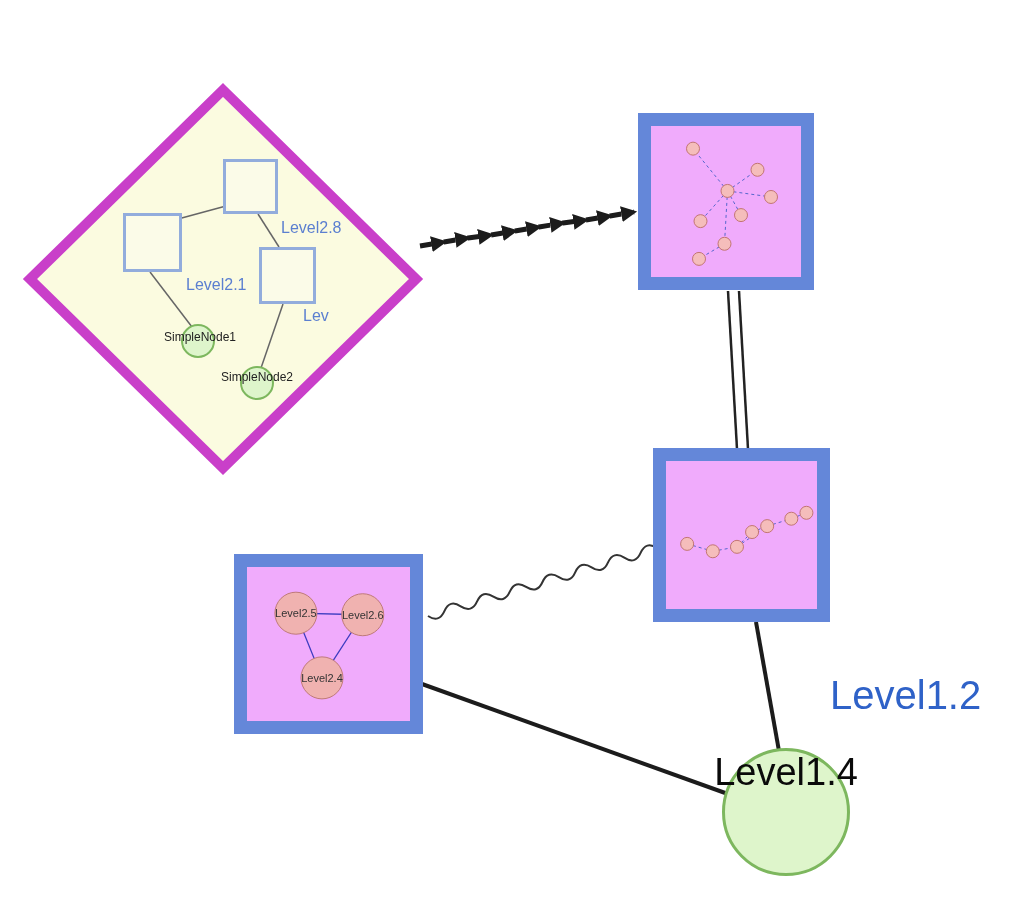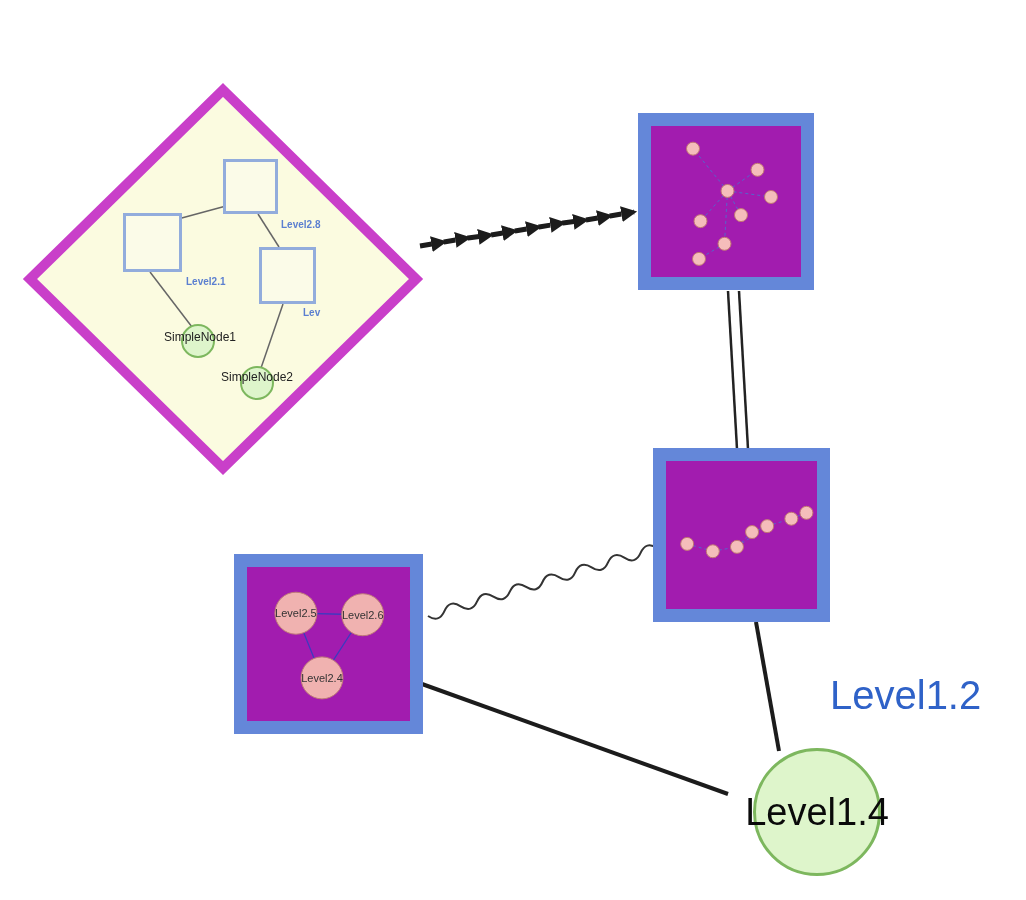--- a/index.html
+++ b/index.html
@@ -2,30 +2,30 @@
 <html><head>
 <meta charset="utf-8">
 <style>
   html,body{margin:0;padding:0;background:#fff;}
   .canvas{position:relative;width:1026px;height:900px;background:#ffffff;overflow:hidden;
           font-family:"Liberation Sans",sans-serif;}
   .edge-layer{position:absolute;left:0;top:0;z-index:1;}
   .abs{position:absolute;z-index:2;}
   .lbl-main{font-size:40px;color:#2f62c8;white-space:nowrap;z-index:3;}
   .lbl-dark{font-size:38px;color:#0a0a0a;white-space:nowrap;}
-  .lbl-small-blue{font-size:10px;color:#5b7fd0;white-space:nowrap;font-weight:bold;}
+  .lbl-small-blue{font-size:16px;color:#5b7fd0;white-space:nowrap;}
   .lbl-small-dark{font-size:12px;color:#222;white-space:nowrap;text-align:center;}
-  .node-box{border:13px solid #6487d9;background:#a21caf;box-sizing:border-box;text-align:center;}
+  .node-box{border:13px solid #6487d9;background:#f0abfc;box-sizing:border-box;text-align:center;}
   .node-box svg{display:block;width:100%;height:100%;}
   .group-square{border:3px solid #92acdc;background:#fbfbe8;box-sizing:border-box;}
   .simple-node{width:34px;height:34px;border-radius:50%;background:#def5cb;
                border:2px solid #7db75e;box-sizing:border-box;}
   .big-green{width:128px;height:128px;border-radius:50%;background:#def5cb;
              border:3px solid #7db75e;box-sizing:border-box;
-             display:flex;align-items:center;justify-content:center;margin-left:31px;}
+             display:flex;align-items:flex-start;justify-content:center;}
 </style>
 </head>
 <body>
 
 <div class="canvas">
 
   <svg class="edge-layer" width="1026" height="900" viewBox="0 0 1026 900">
     <defs>
       <marker id="arrow" viewBox="0 0 10 10" refX="8" refY="5" markerWidth="3.2" markerHeight="3.2" orient="auto">
         <path d="M0,0 L10,5 L0,10 z" fill="#1c1c1c"></path>

